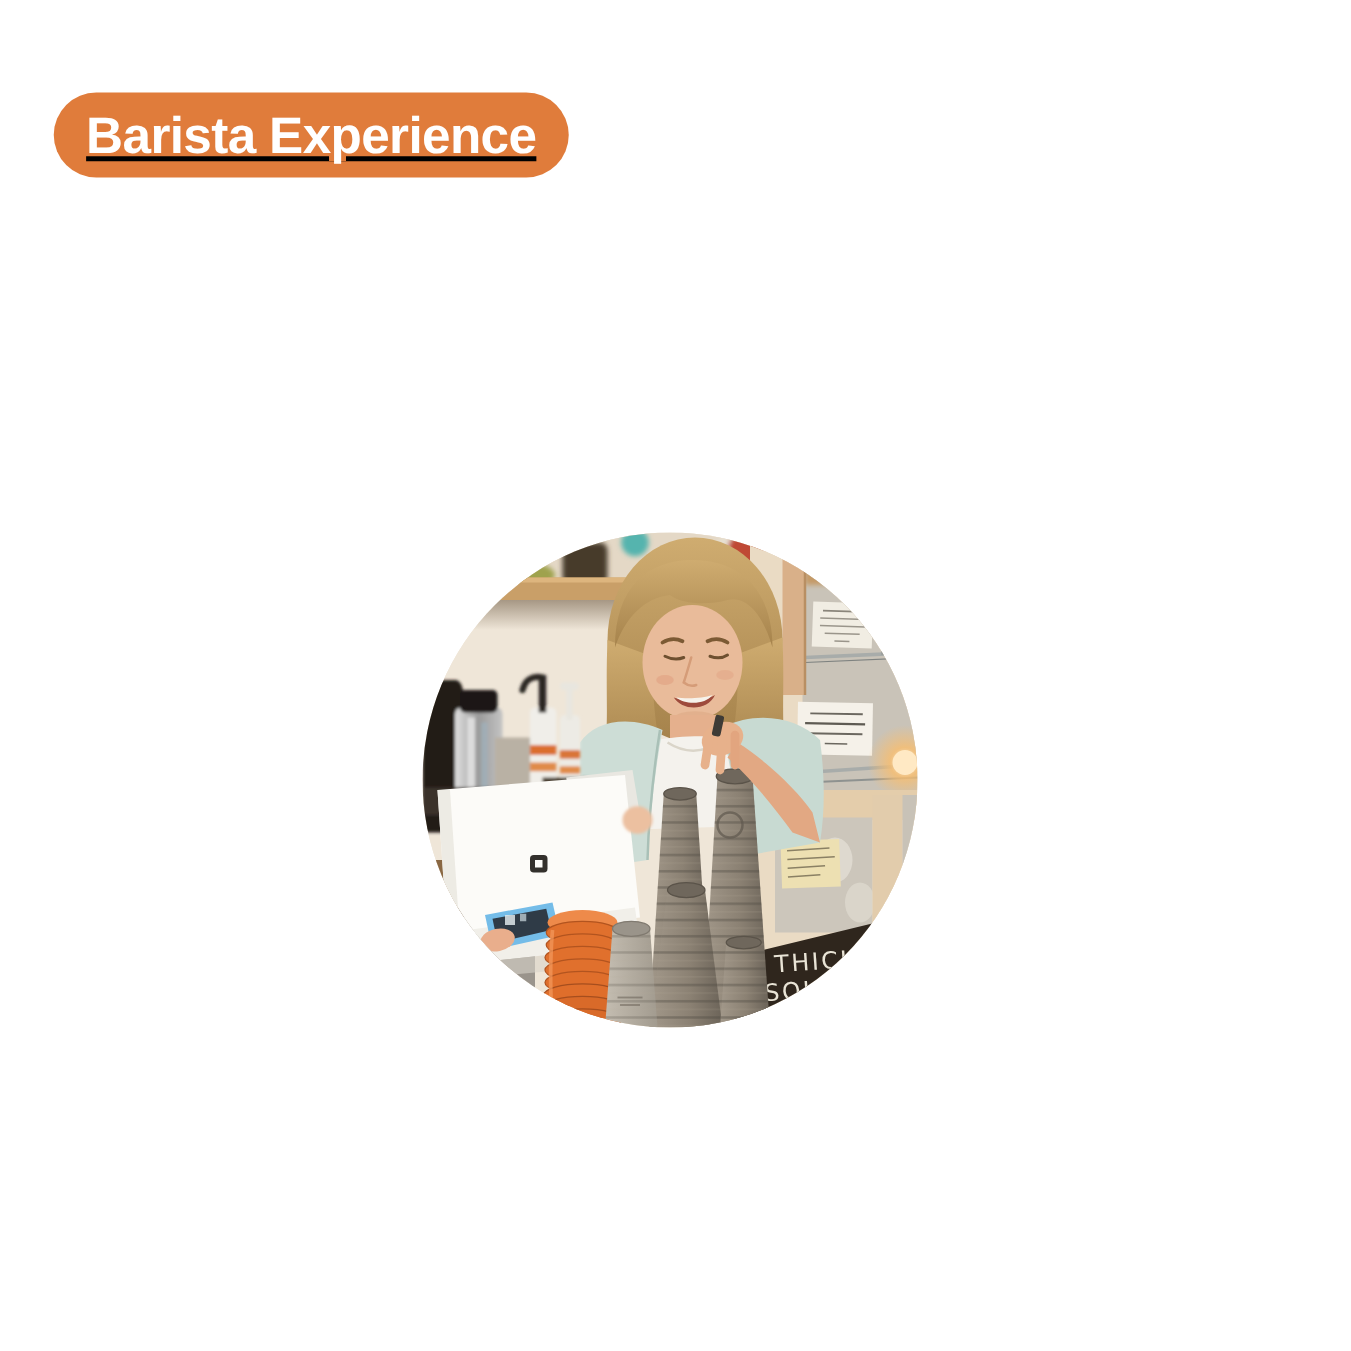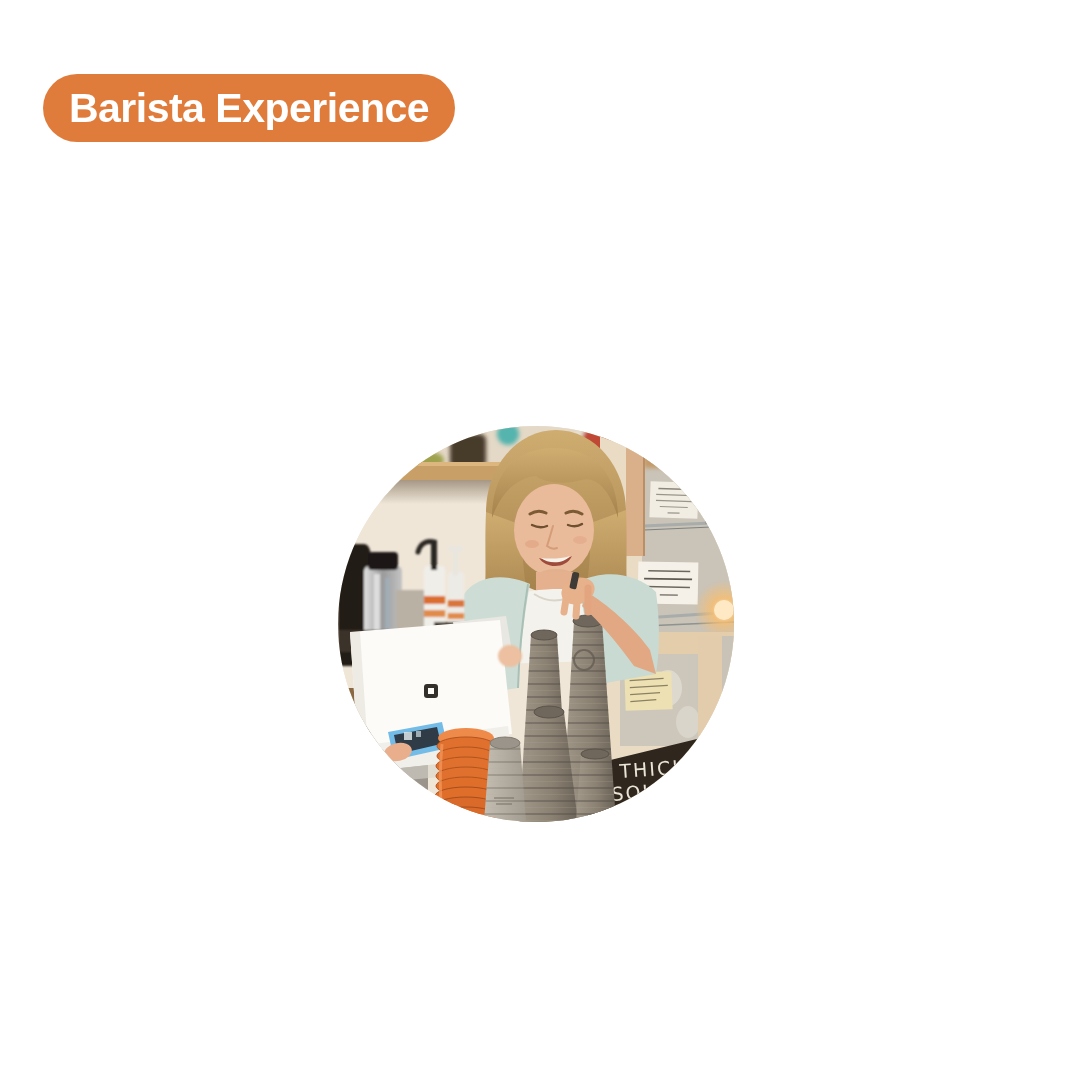--- a/index.html
+++ b/index.html
@@ -1,19 +1,19 @@
 <!DOCTYPE html>
 <html><head>
 <meta charset="utf-8">
 <style>
   html,body{margin:0;padding:0;background:#ffffff;}
   .canvas{position:relative;width:1081px;height:1081px;background:#ffffff;overflow:hidden;
           font-family:"Liberation Sans", sans-serif;}
   .badge{position:absolute;left:43px;top:74px;width:412px;height:68px;background:#E07C3B;
-         border-radius:34px;display:flex;align-items:center;justify-content:center;}
+         border-radius:34px;display:flex;align-items:center;justify-content:center;text-decoration:underline;}
   .badge span{color:#ffffff;font-size:41px;font-weight:700;letter-spacing:-0.5px;white-space:nowrap;}
   .photo-circle{position:absolute;left:338px;top:426px;width:396px;height:396px;border-radius:50%;
                 overflow:hidden;background:#EFE6D8;}
   .photo-circle svg{display:block;width:396px;height:396px;}
 </style>
 </head>
 <body>
 
 <div class="canvas">
 

